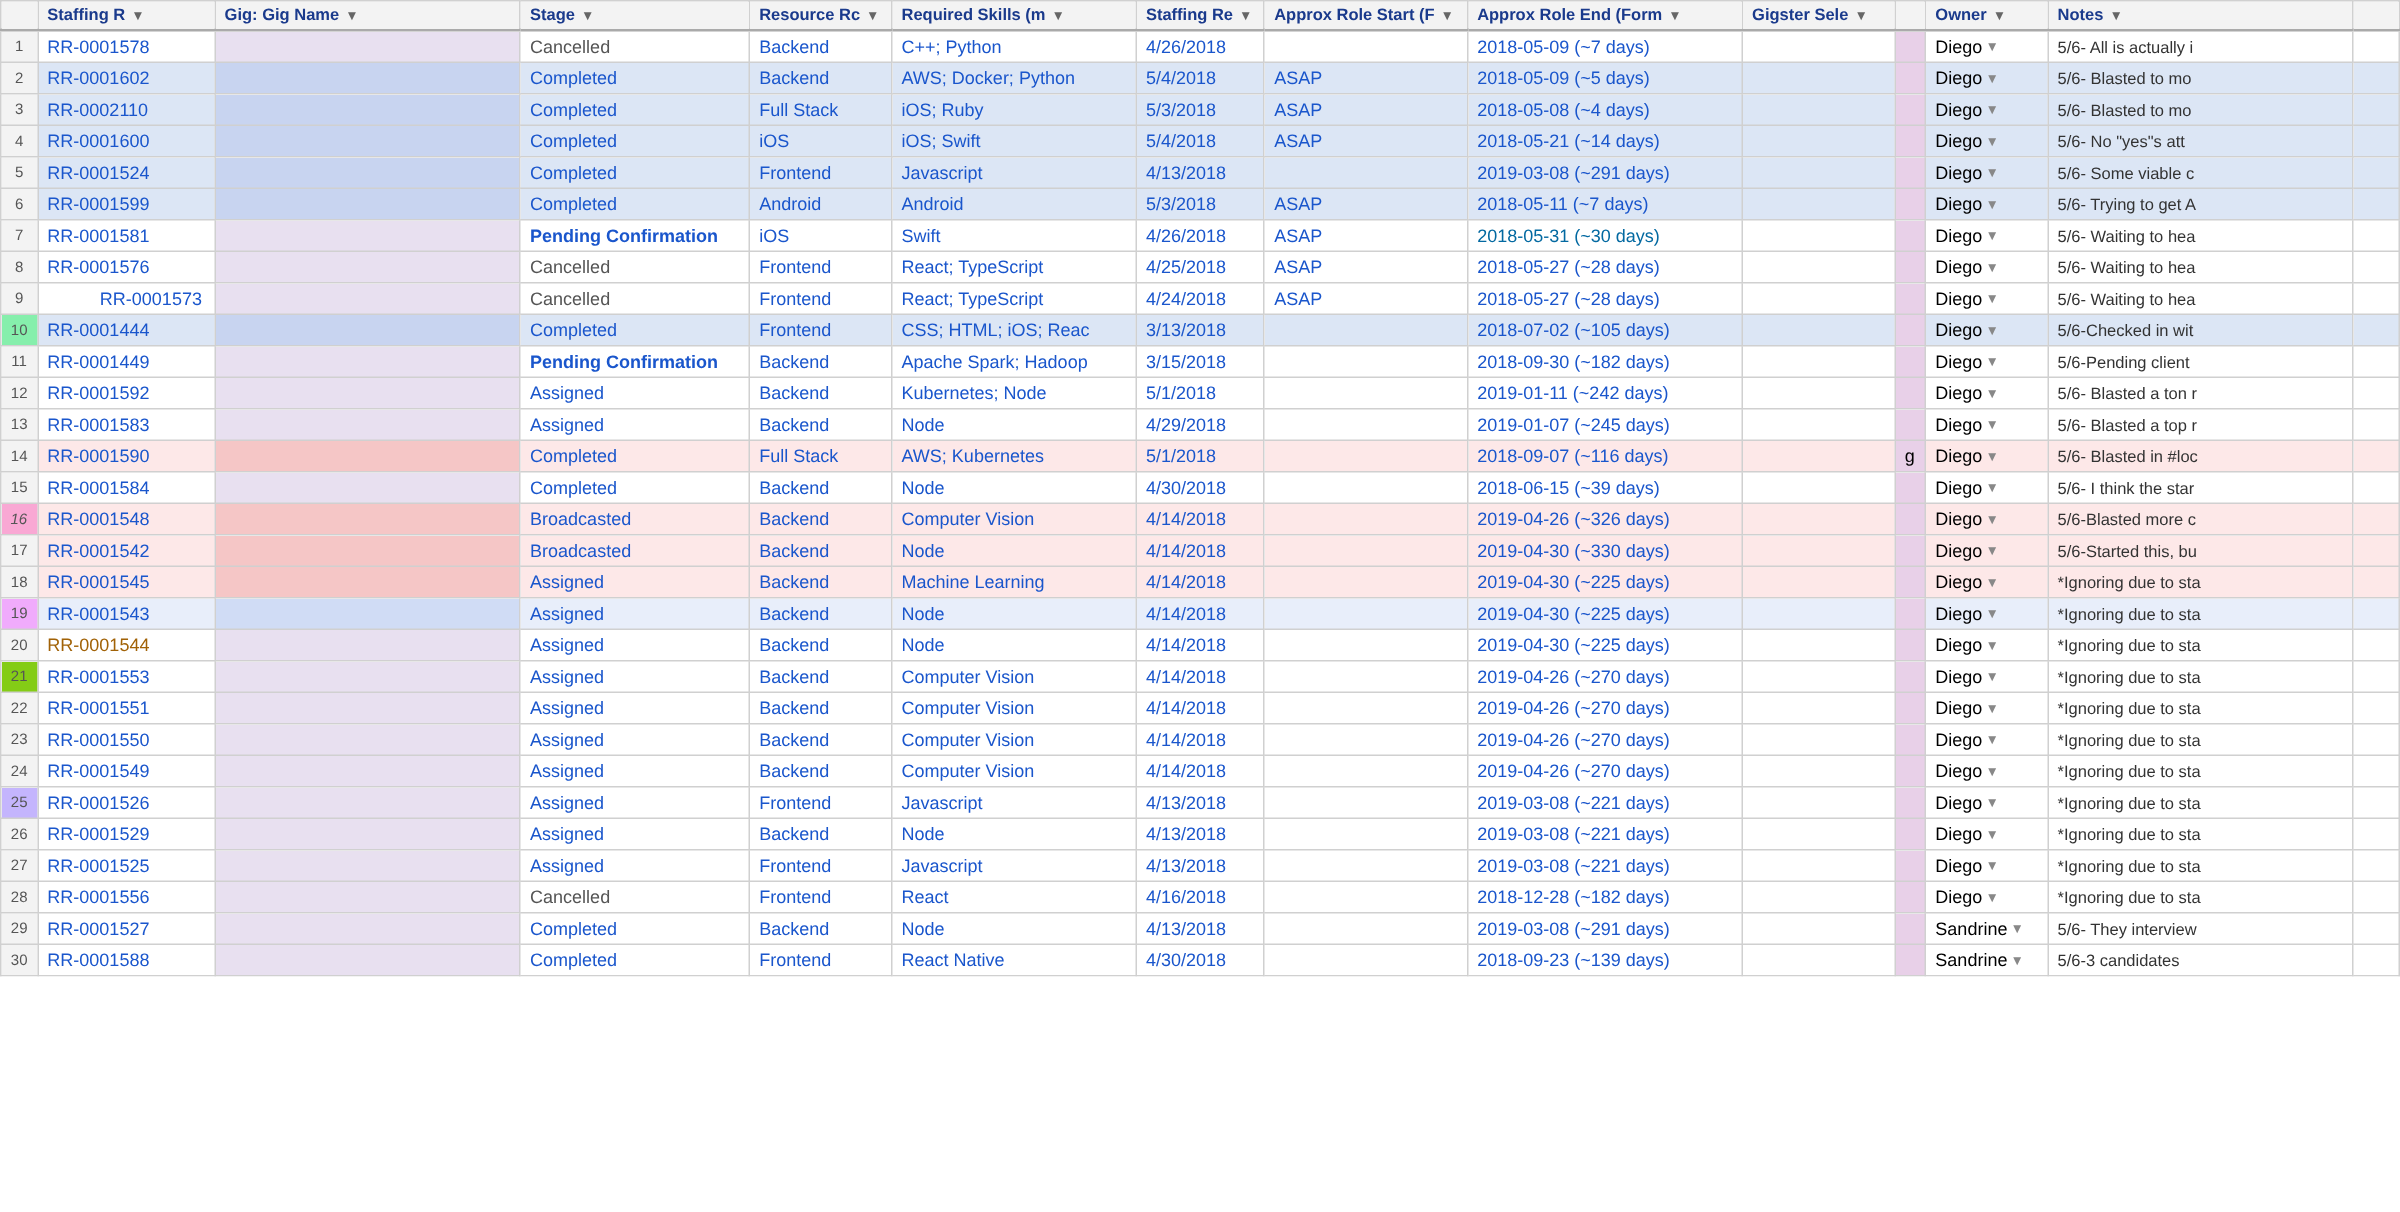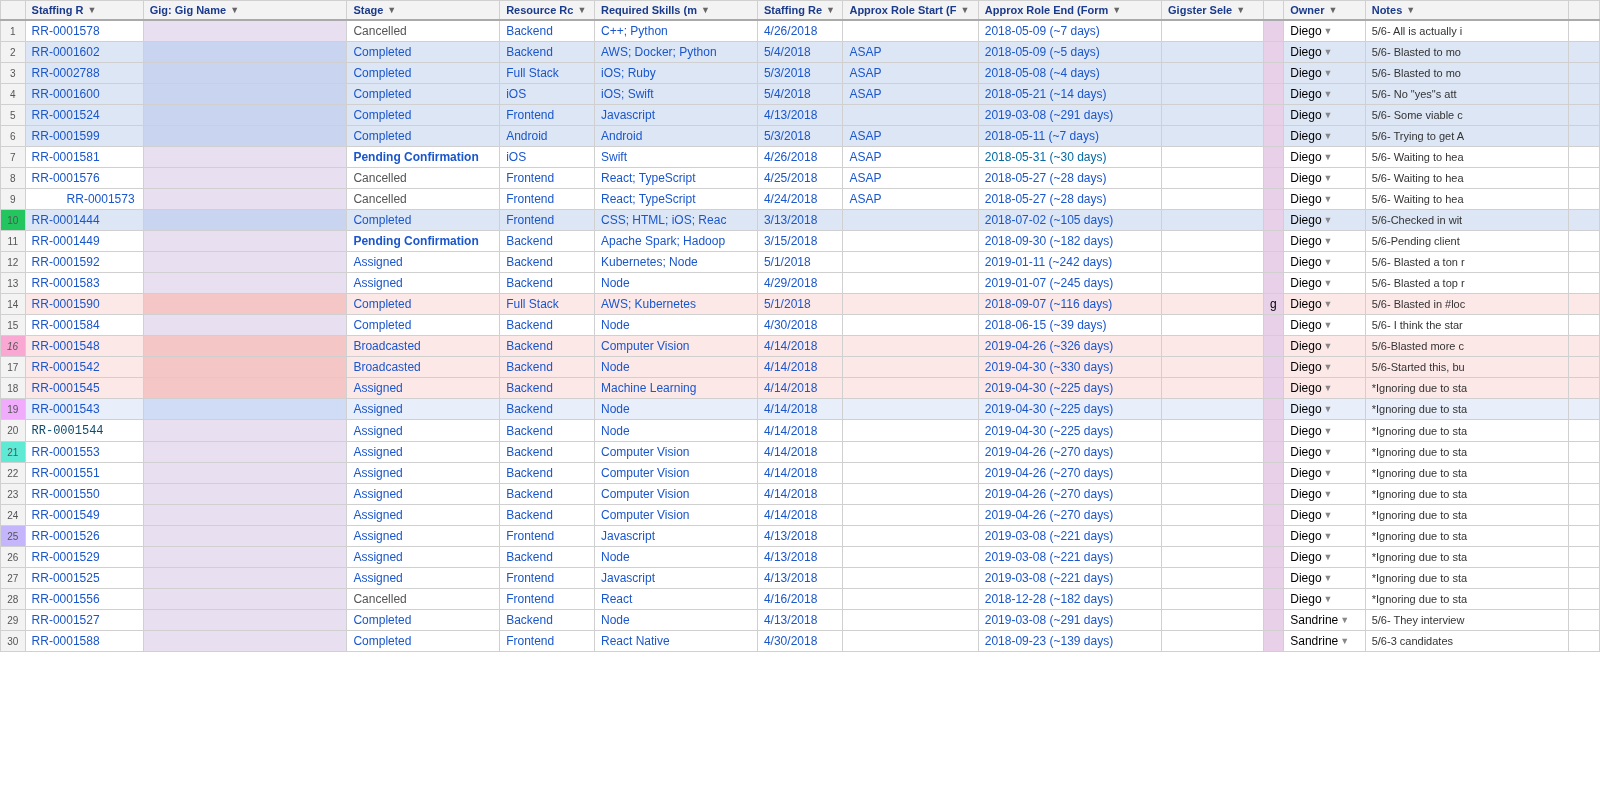--- a/index.html
+++ b/index.html
@@ -208,21 +208,21 @@
       <div class="owner-cell">
         <span>Diego</span>
         <span class="dropdown-arrow">▼</span>
       </div>
     </td>
     <td class="col-l"><span class="notes-text">5/6- Blasted to mo</span></td>
     <td class="col-m"></td>
   </tr>
       <tr style="background-color: rgb(220, 230, 245);">
     <td class="row-num-col" style="background:#f3f3f3;color:#555;text-align:center;">3</td>
-    <td class="col-a"><span class="staffing-rr" style="color:#1a56cc;">RR-0002788</span></td>
+    <td class="col-a"><span class="staffing-rr" style="color:#1a56cc;">RR-0002110</span></td>
     <td class="col-b" style="background:#c8d4f0;"></td>
     <td class="col-c"><span class="status-completed">Completed</span></td>
     <td class="col-d"><span style="color:#1a56cc;">Full Stack</span></td>
     <td class="col-e"><span style="color:#1a56cc;">iOS; Ruby</span></td>
     <td class="col-f"><span style="color:#1a56cc;">5/3/2018</span></td>
     <td class="col-g"><span style="color:#1a56cc;">ASAP</span></td>
     <td class="col-h"><span style="color:#1a56cc;">2018-05-08 (~4 days)</span></td>
     <td class="col-i"></td>
     <td class="col-j col-j-cell"></td>
     <td class="col-k">
@@ -354,21 +354,21 @@
     <td class="col-k">
       <div class="owner-cell">
         <span>Diego</span>
         <span class="dropdown-arrow">▼</span>
       </div>
     </td>
     <td class="col-l"><span class="notes-text">5/6- Waiting to hea</span></td>
     <td class="col-m"></td>
   </tr>
       <tr style="background-color: rgb(220, 230, 245);">
-    <td class="row-num-col" style="background:#22c55e;color:#555;text-align:center;">10</td>
+    <td class="row-num-col" style="background:#86efac;color:#555;text-align:center;">10</td>
     <td class="col-a"><span class="staffing-rr" style="color:#1a56cc;">RR-0001444</span></td>
     <td class="col-b" style="background:#c8d4f0;"></td>
     <td class="col-c"><span class="status-completed">Completed</span></td>
     <td class="col-d"><span style="color:#1a56cc;">Frontend</span></td>
     <td class="col-e"><span style="color:#1a56cc;">CSS; HTML; iOS; Reac</span></td>
     <td class="col-f"><span style="color:#1a56cc;">3/13/2018</span></td>
     <td class="col-g"><span style="color:#1a56cc;"></span></td>
     <td class="col-h"><span style="color:#1a56cc;">2018-07-02 (~105 days)</span></td>
     <td class="col-i"></td>
     <td class="col-j col-j-cell"></td>
@@ -565,41 +565,41 @@
       <div class="owner-cell">
         <span>Diego</span>
         <span class="dropdown-arrow">▼</span>
       </div>
     </td>
     <td class="col-l"><span class="notes-text">*Ignoring due to sta</span></td>
     <td class="col-m"></td>
   </tr>
       <tr style="background-color: rgb(255, 255, 255);">
     <td class="row-num-col" style="background:#f3f3f3;color:#555;text-align:center;">20</td>
-    <td class="col-a"><span class="staffing-rr" style="color:#0c4a6e;font-family:Liberation Mono, monospace;">RR-0001544</span></td>
+    <td class="col-a"><span class="staffing-rr" style="color:#a16207;">RR-0001544</span></td>
     <td class="col-b" style="background:#e8e0f0;"></td>
     <td class="col-c"><span class="status-assigned">Assigned</span></td>
     <td class="col-d"><span style="color:#1a56cc;">Backend</span></td>
     <td class="col-e"><span style="color:#1a56cc;">Node</span></td>
     <td class="col-f"><span style="color:#1a56cc;">4/14/2018</span></td>
     <td class="col-g"><span style="color:#1a56cc;"></span></td>
     <td class="col-h"><span style="color:#1a56cc;">2019-04-30 (~225 days)</span></td>
     <td class="col-i"></td>
     <td class="col-j col-j-cell"></td>
     <td class="col-k">
       <div class="owner-cell">
         <span>Diego</span>
         <span class="dropdown-arrow">▼</span>
       </div>
     </td>
     <td class="col-l"><span class="notes-text">*Ignoring due to sta</span></td>
     <td class="col-m"></td>
   </tr>
       <tr style="background-color: rgb(255, 255, 255);">
-    <td class="row-num-col" style="background:#5eead4;color:#555;text-align:center;">21</td>
+    <td class="row-num-col" style="background:#84cc16;color:#555;text-align:center;">21</td>
     <td class="col-a"><span class="staffing-rr" style="color:#1a56cc;">RR-0001553</span></td>
     <td class="col-b" style="background:#e8e0f0;"></td>
     <td class="col-c"><span class="status-assigned">Assigned</span></td>
     <td class="col-d"><span style="color:#1a56cc;">Backend</span></td>
     <td class="col-e"><span style="color:#1a56cc;">Computer Vision</span></td>
     <td class="col-f"><span style="color:#1a56cc;">4/14/2018</span></td>
     <td class="col-g"><span style="color:#1a56cc;"></span></td>
     <td class="col-h"><span style="color:#1a56cc;">2019-04-26 (~270 days)</span></td>
     <td class="col-i"></td>
     <td class="col-j col-j-cell"></td>

